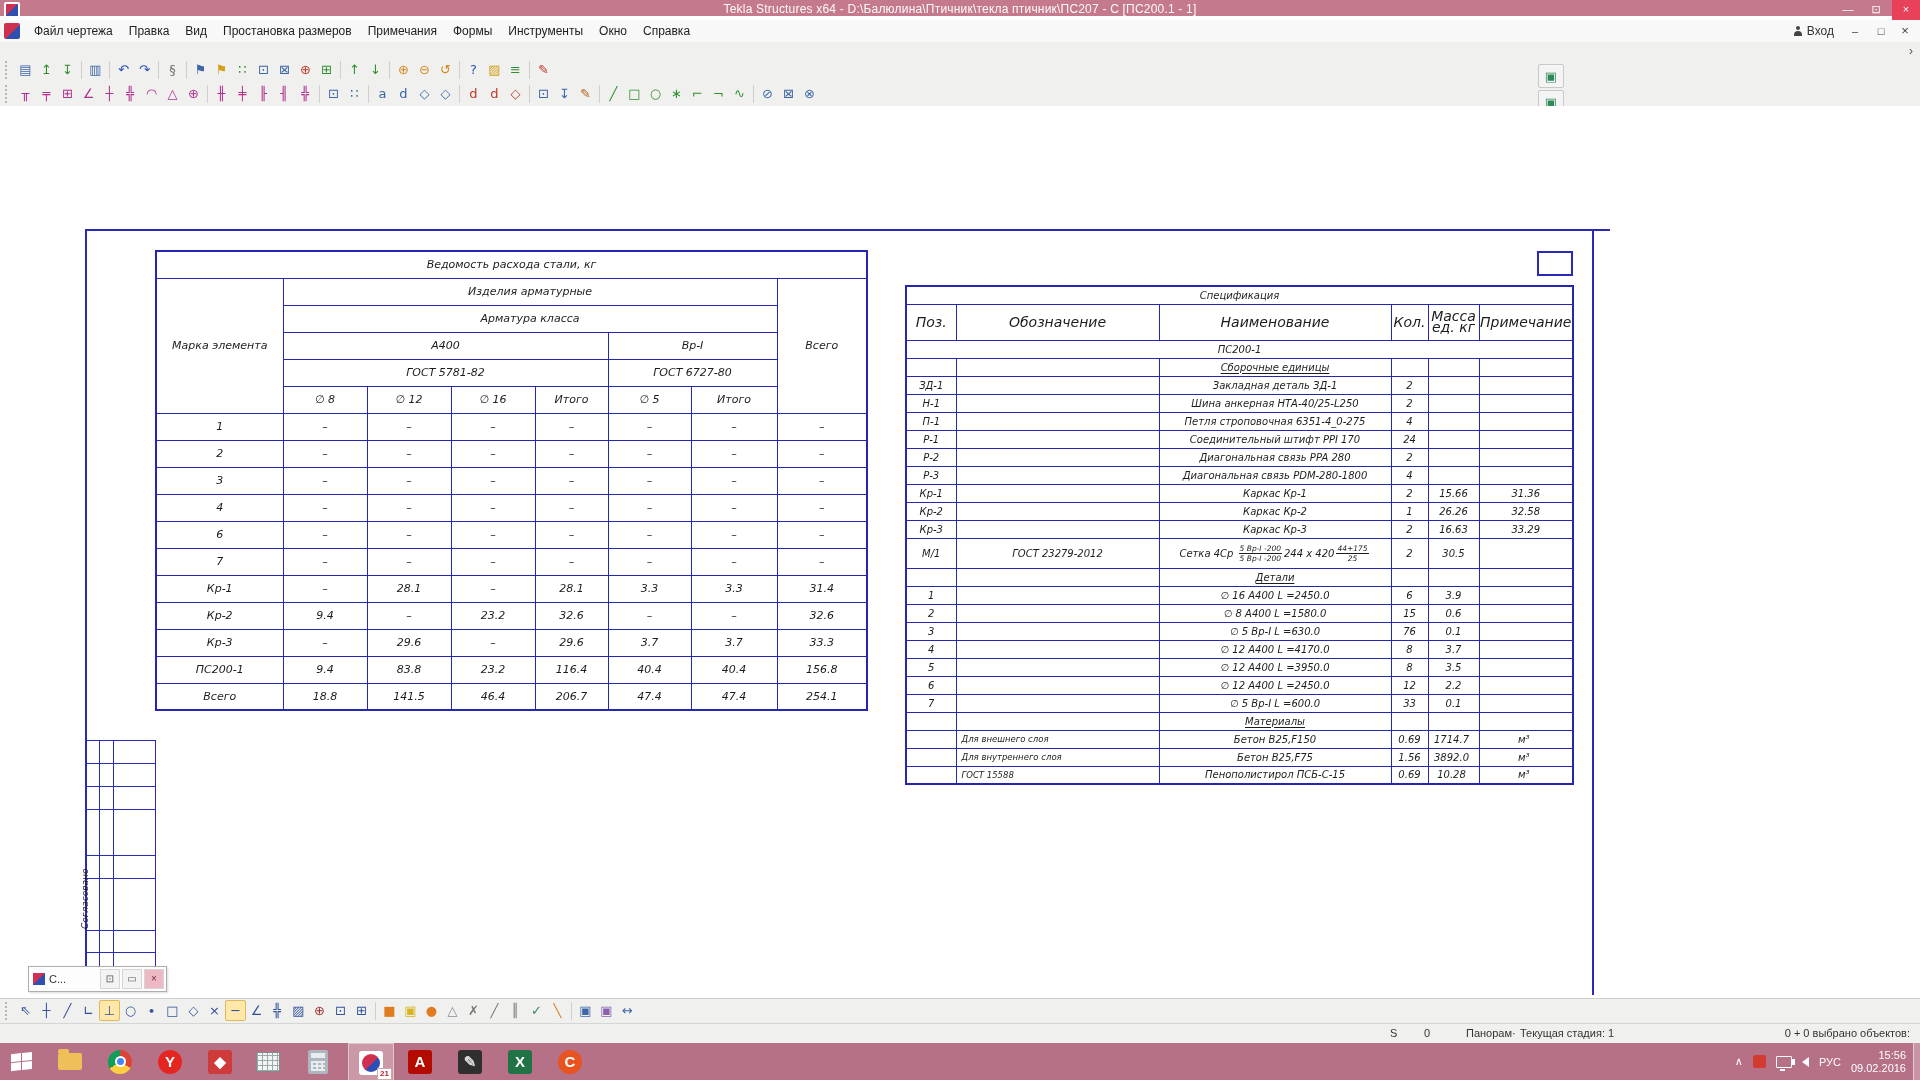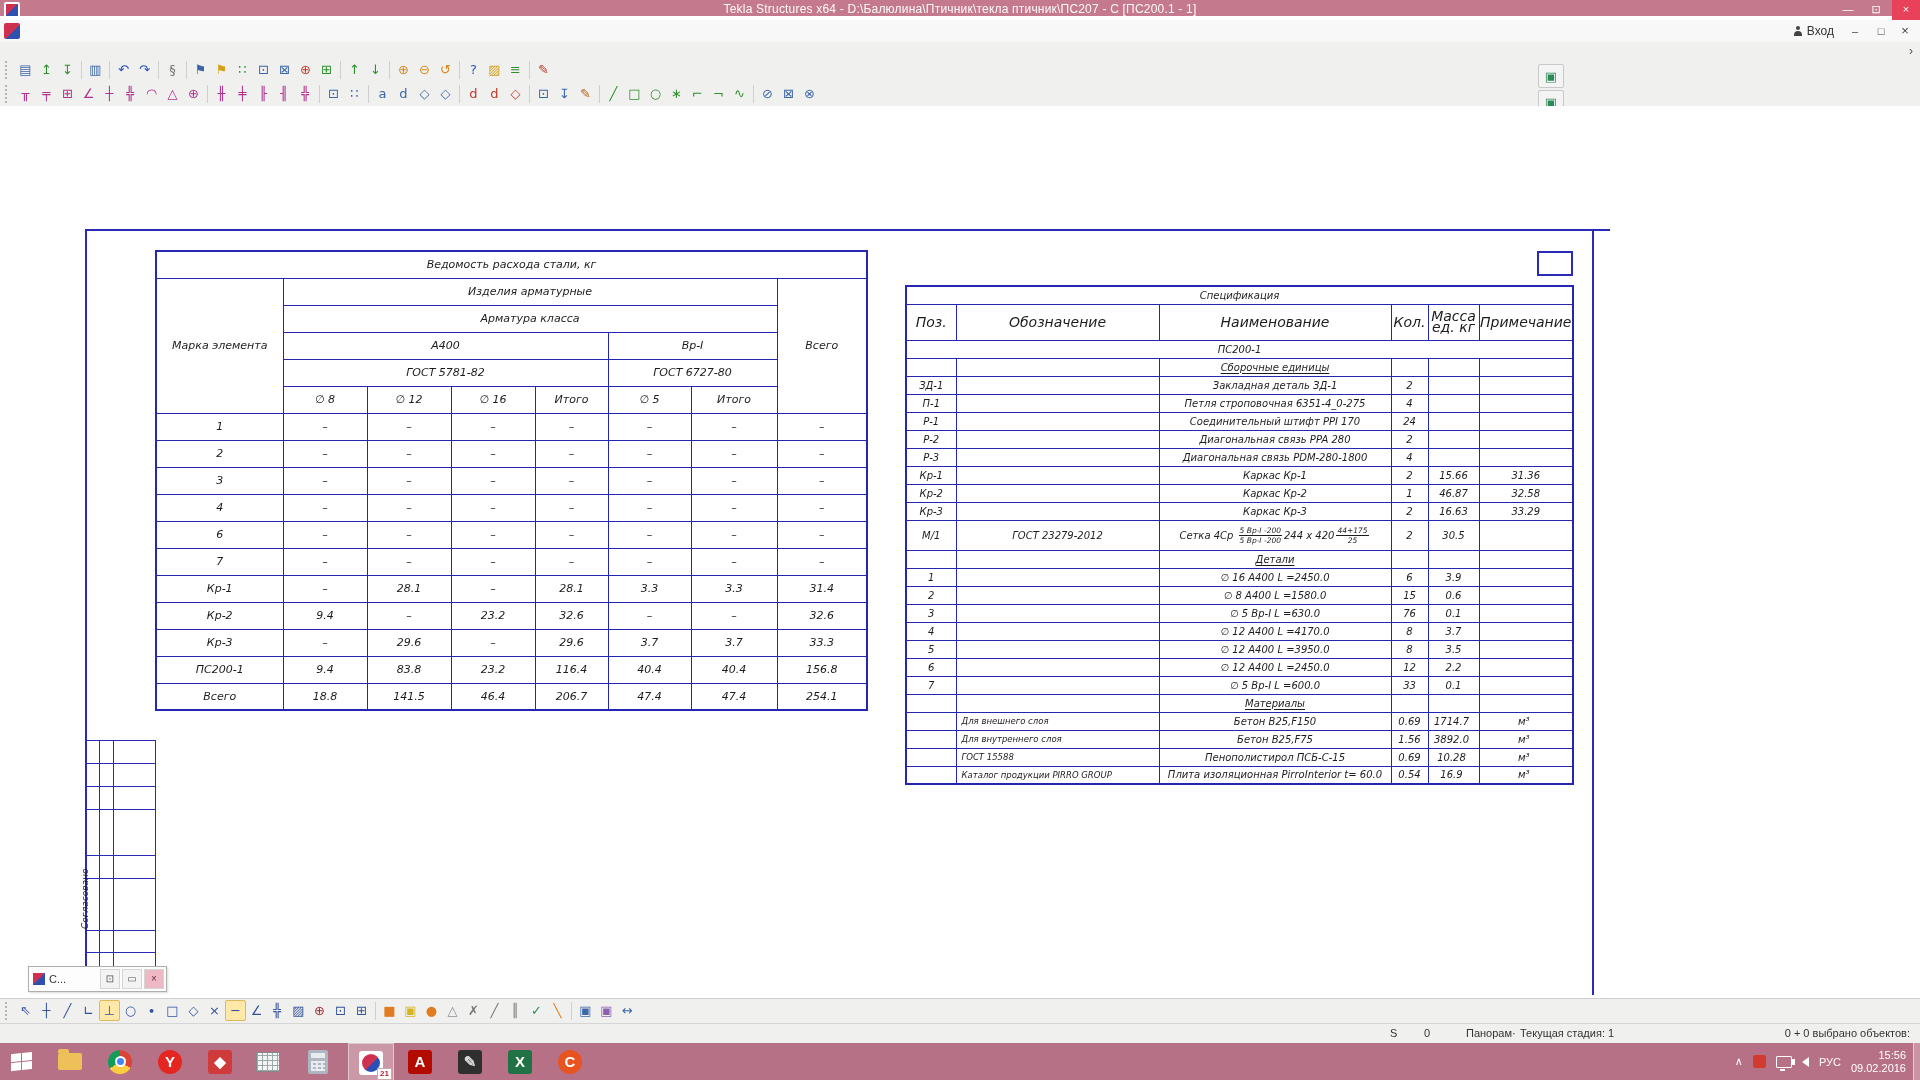--- a/index.html
+++ b/index.html
@@ -121,20 +121,31 @@
         <i></i>
       </div>
     <div class="abs" id="title-text">Tekla Structures x64 - D:\Балюлина\Птичник\текла птичник\ПС207  - С   [ПС200.1 - 1]</div>
     <div class="abs wbtn" id="btn-min">—</div>
     <div class="abs wbtn" id="btn-restore">⊡</div>
     <div class="abs wbtn" id="btn-close">×</div>
   </div>
 
   <div class="abs" id="menubar">
     <div class="abs" id="menu-appicon"></div>
+    <div class="abs" id="menu-items">
+        <span class="menu-item">Файл чертежа</span>
+        <span class="menu-item">Правка</span>
+        <span class="menu-item">Вид</span>
+        <span class="menu-item">Простановка размеров</span>
+        <span class="menu-item">Примечания</span>
+        <span class="menu-item">Формы</span>
+        <span class="menu-item">Инструменты</span>
+        <span class="menu-item">Окно</span>
+        <span class="menu-item">Справка</span>
+      </div>
     <div class="abs" id="login-area">
       <span id="login-person"></span>
       <span>Вход</span>
     </div>
   </div>
   <div class="abs mdi-btn" id="mdi-min">–</div>
   <div class="abs mdi-btn" id="mdi-restore">□</div>
   <div class="abs mdi-btn" id="mdi-close">×</div>
 
   <div class="abs" id="tb1">
@@ -427,20 +438,28 @@
           </tr>
           <tr>
             <td>ЗД-1</td>
             <td></td>
             <td>Закладная деталь ЗД-1</td>
             <td>2</td>
             <td></td>
             <td></td>
           </tr>
           <tr>
+            <td>Н-1</td>
+            <td></td>
+            <td>Шина анкерная  НТА-40/25-L250</td>
+            <td>2</td>
+            <td></td>
+            <td></td>
+          </tr>
+          <tr>
             <td>П-1</td>
             <td></td>
             <td>Петля строповочная  6351-4_0-275</td>
             <td>4</td>
             <td></td>
             <td></td>
           </tr>
           <tr>
             <td>Р-1</td>
             <td></td>
@@ -471,21 +490,21 @@
             <td>Каркас  Кр-1</td>
             <td>2</td>
             <td>15.66</td>
             <td>31.36</td>
           </tr>
           <tr>
             <td>Кр-2</td>
             <td></td>
             <td>Каркас  Кр-2</td>
             <td>1</td>
-            <td>46.87</td>
+            <td>26.26</td>
             <td>32.58</td>
           </tr>
           <tr>
             <td>Кр-3</td>
             <td></td>
             <td>Каркас  Кр-3</td>
             <td>2</td>
             <td>16.63</td>
             <td>33.29</td>
           </tr>
@@ -584,28 +603,20 @@
             <td>1.56</td>
             <td class="cell-right">3892.0</td>
             <td class="cell-right">м³</td>
           </tr>
           <tr>
             <td></td>
             <td class="oboz-small">ГОСТ 15588</td>
             <td>Пенополистирол ПСБ-С-15</td>
             <td>0.69</td>
             <td class="cell-right">10.28</td>
-            <td class="cell-right">м³</td>
-          </tr>
-          <tr>
-            <td></td>
-            <td class="oboz-small">Каталог продукции PIRRO GROUP</td>
-            <td>Плита изоляционная PirroInterior  t= 60.0</td>
-            <td>0.54</td>
-            <td class="cell-right">16.9</td>
             <td class="cell-right">м³</td>
           </tr>
         </tbody>
     </table>
 
     <div id="stamp-strip">
       <div class="stampline" style="left:99px;top:634px;width:1px;height:235px;"></div>
       <div class="stampline" style="left:113px;top:634px;width:1px;height:235px;"></div>
       <div class="stampline" style="left:155px;top:634px;width:1px;height:235px;"></div>
       <div class="stampline" style="left:85px;top:634px;width:71px;height:1px;"></div>

